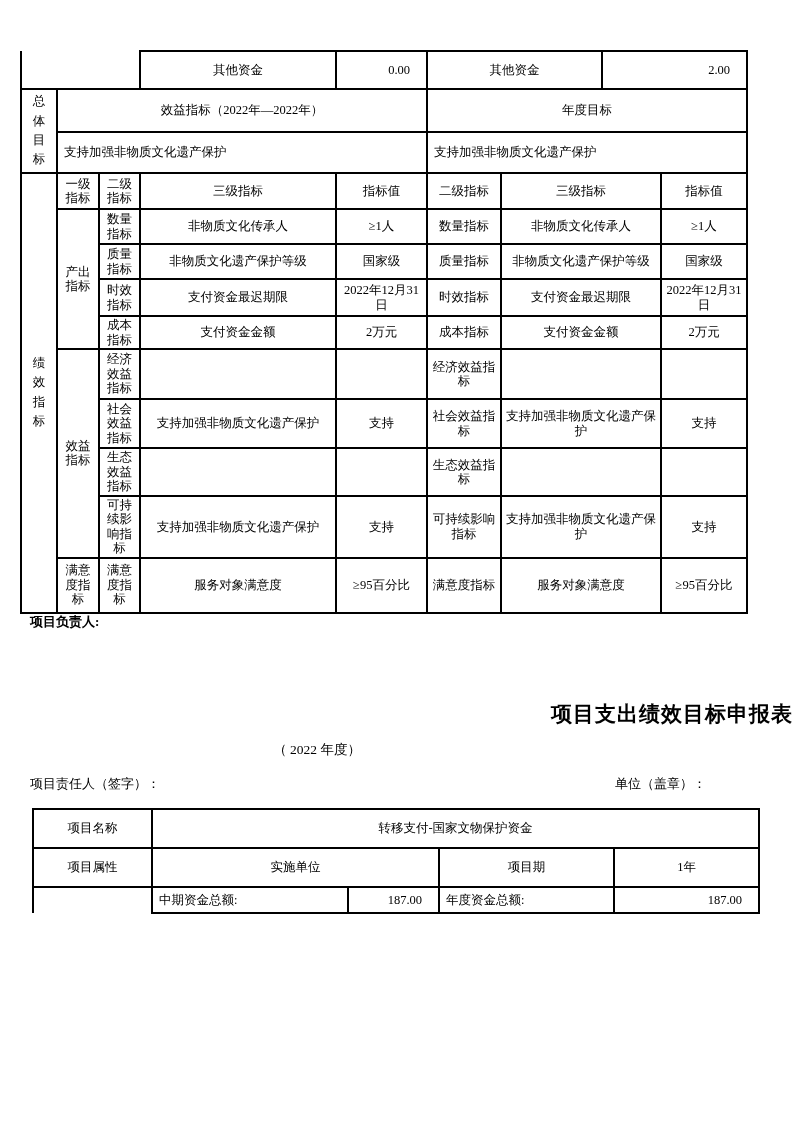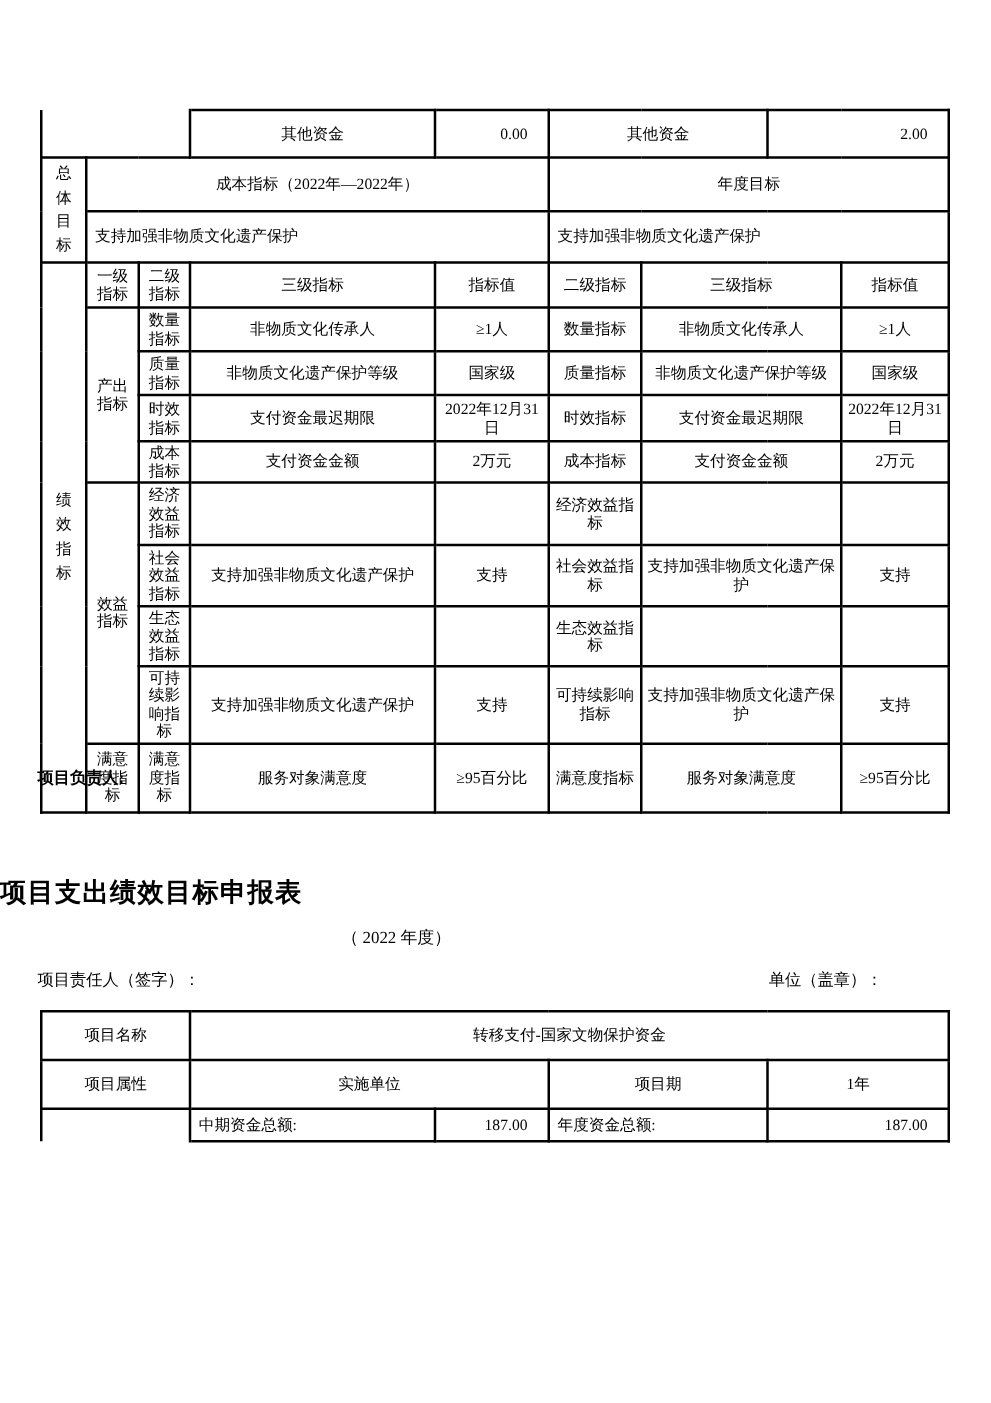--- a/index.html
+++ b/index.html
@@ -34,34 +34,34 @@
   td.no-bottom { border-bottom: none; }
   td.num { text-align: right; padding-right: 16px; }
   td.left { text-align: left; padding-left: 6px; }
   .vert span {
     display: inline-block;
     width: 1em;
     word-break: break-all;
     line-height: 1.55;
     vertical-align: middle;
   }
-  #t1 { left: 32px; top: 50px; width: 726px; margin-top: 37px; }
+  #t1 { left: 20px; top: 50px; width: 726px; }
   #t2 { left: 32px; top: 808px; width: 726px; }
   .owner-line {
     position: absolute;
     left: 30px;
     top: 613px;
     font-size: 13px;
     font-weight: bold;
   }
   .doc-title {
     position: absolute;
     left: 0; top: 700px;
     width: 793px;
-    text-align: left;
+    text-align: right;
     font-size: 21px;
     font-weight: bold;
     letter-spacing: 1px;
   }
   .doc-subtitle {
     position: absolute;
     left: 0; top: 741px;
     width: 634px;
     text-align: center;
     font-size: 13.5px;
@@ -99,21 +99,21 @@
       <tr style="height:38px">
         <td colspan="3" class="no-top"></td>
         <td>其他资金</td>
         <td class="num">0.00</td>
         <td colspan="2">其他资金</td>
         <td colspan="2" class="num">2.00</td>
       </tr>
 
       <tr style="height:43px">
         <td rowspan="2" class="vert"><span>总体目标</span></td>
-        <td colspan="4">成本指标（2022年—2022年）</td>
+        <td colspan="4">效益指标（2022年—2022年）</td>
         <td colspan="4">年度目标</td>
       </tr>
 
       <tr style="height:41px">
         <td colspan="4" class="left">支持加强非物质文化遗产保护</td>
         <td colspan="4" class="left">支持加强非物质文化遗产保护</td>
       </tr>
 
       <tr style="height:36px">
         <td rowspan="10" class="vert"><span>绩效指标</span></td>

